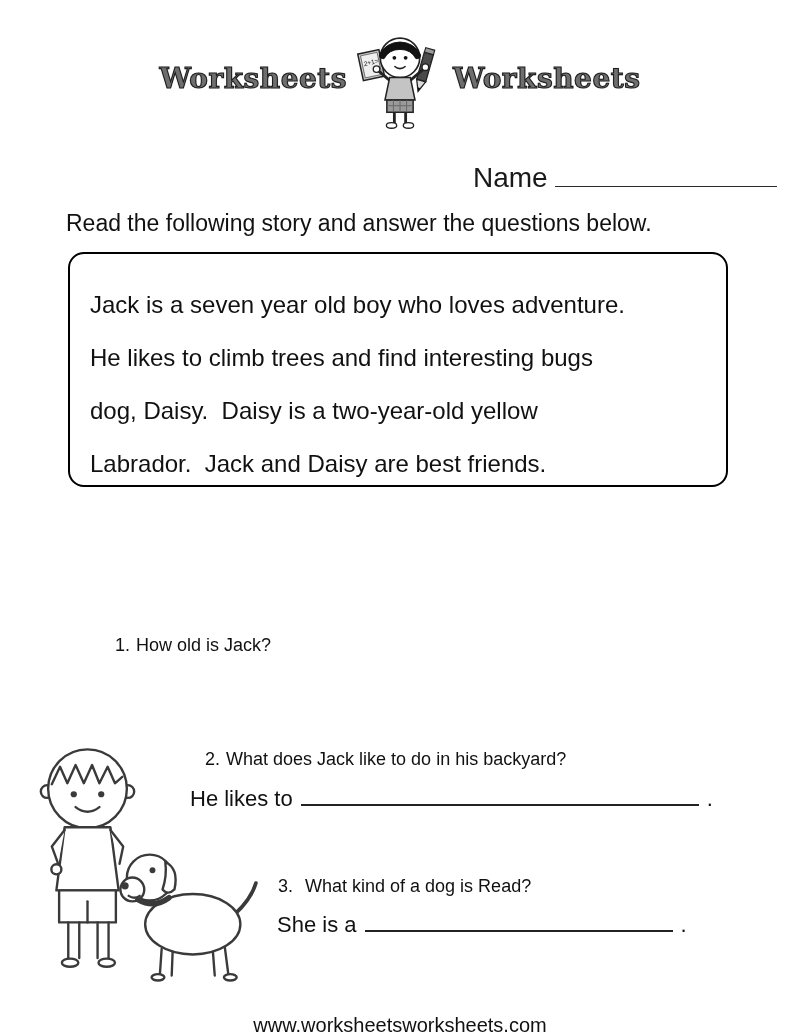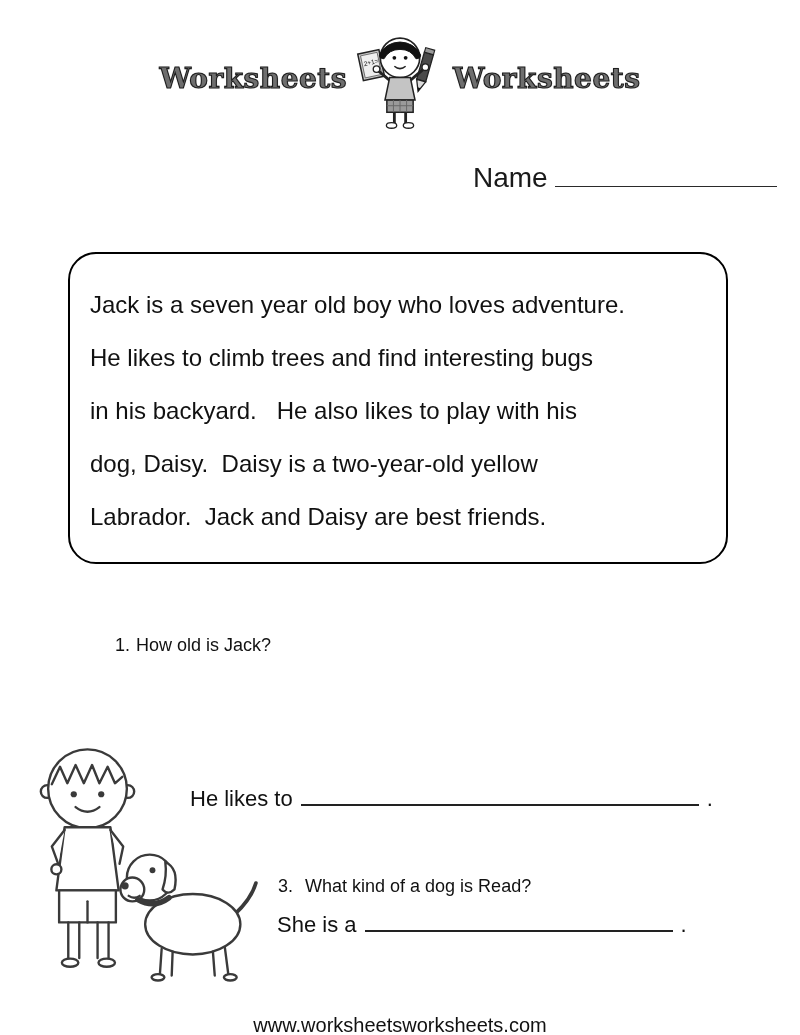--- a/index.html
+++ b/index.html
@@ -57,23 +57,23 @@
     left: 66px; top: 198px;
     font-size: 23px;
     color: #111;
     white-space: pre;
   }
 
   
   .story-box {
     position: absolute;
     left: 68px; top: 240px;
-    width: 660px; height: 312px;
+    width: 660px; height: 235px;
     border: 2.5px solid #000;
-    border-radius: 28px;
+    border-radius: 16px;
     padding: 24px 0 16px 20px;
   }
   .story-line {
     font-size: 24px;
     line-height: 53px;
     white-space: pre;
     color: #111;
   }
 
   
@@ -167,33 +167,36 @@
       <ellipse cx="59" cy="108" rx="5.5" ry="3" fill="#fff" stroke="#222" stroke-width="1.4"></ellipse>
     </svg>
 
     <span class="logo-text">Worksheets</span>
   </header>
 
   <div class="name-row">
     <span>Name</span><span class="name-line"></span>
   </div>
 
+  <div class="instruction">Read the following story and answer the questions below.</div>
 
   <div class="story-box">
     <p class="story-line">Jack is a seven year old boy who loves adventure.</p>
     <p class="story-line">He likes to climb trees and find interesting bugs</p>
-    <p class="story-line">in his backyard.   He also likes to play with his</p>
     <p class="story-line">dog, Daisy.  Daisy is a two-year-old yellow</p>
     <p class="story-line">Labrador.  Jack and Daisy are best friends.</p>
   </div>
 
   <div class="q-line" style="left:95px; top:602px;">
     <span class="q-num">1.</span><span>How old is Jack?</span>
   </div>
 
+  <div class="q-line" style="left:185px; top:716px;">
+    <span class="q-num">2.</span><span>What does Jack like to do in his backyard?</span>
+  </div>
   <div class="a-line" style="left:190px; top:772px;">
     <span>He likes to</span><span class="blank blank-q2"></span><span>.</span>
   </div>
 
   <div class="q-line" style="left:258px; top:843px;">
     <span class="q-num q-num-wide">3.</span><span>What kind of a dog is Read?</span>
   </div>
   <div class="a-line" style="left:277px; top:898px;">
     <span>She is a</span><span class="blank blank-q3"></span><span>.</span>
   </div>

